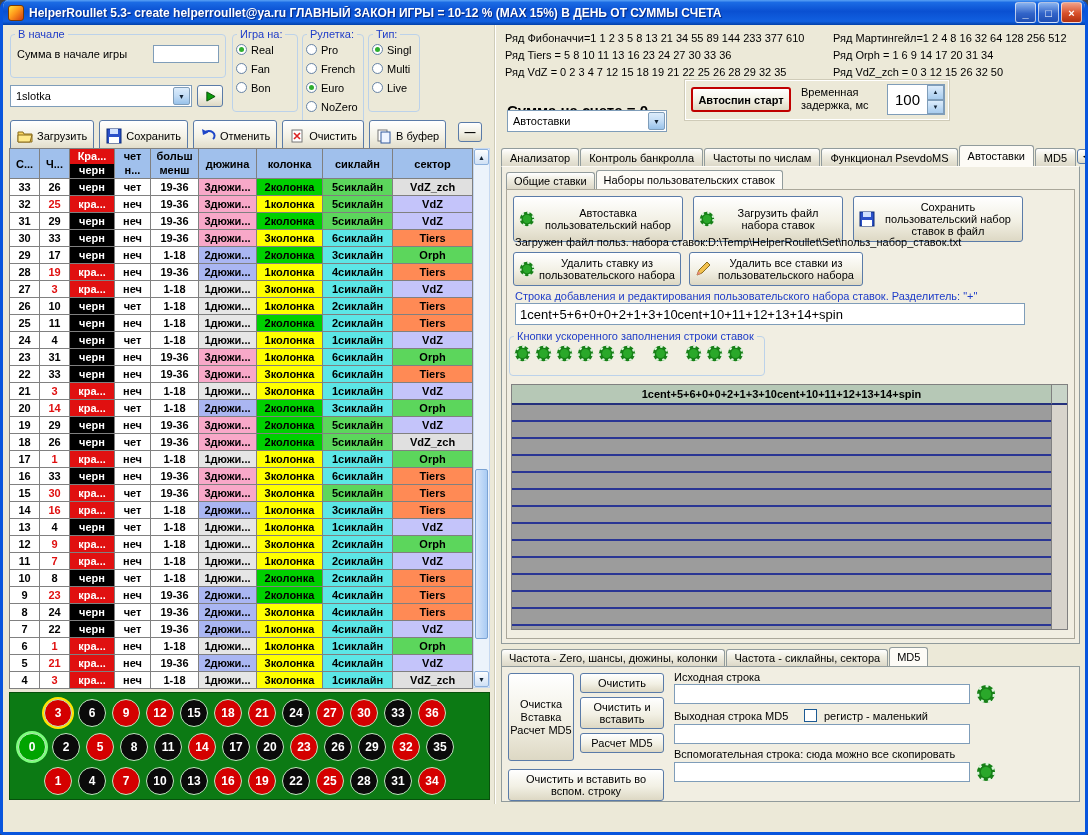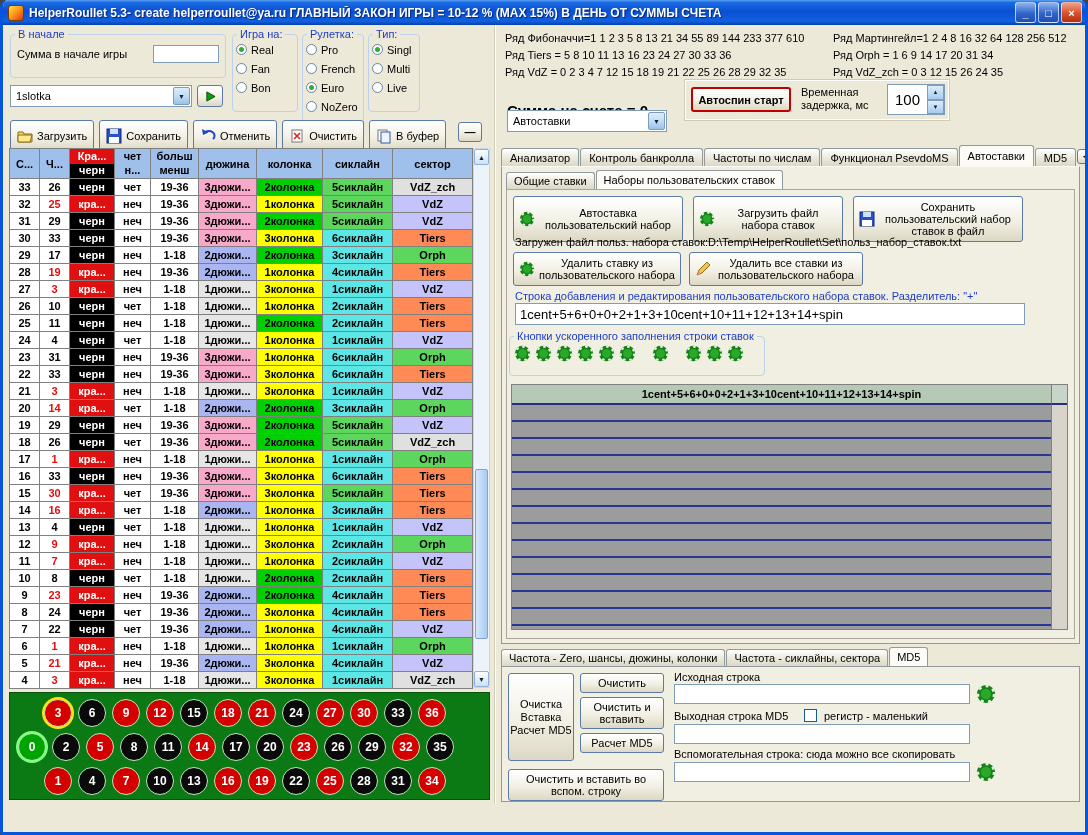--- a/index.html
+++ b/index.html
@@ -680,21 +680,21 @@
           <div class="line">
             <span class="l">Ряд Фибоначчи=1 1 2 3 5 8 13 21 34 55 89 144 233 377 610</span>
             <span class="r">Ряд Мартингейл=1 2 4 8 16 32 64 128 256 512</span>
           </div>
           <div class="line">
             <span class="l">Ряд Tiers = 5 8 10 11 13 16 23 24 27 30 33 36</span>
             <span class="r">Ряд Orph = 1 6 9 14 17 20 31 34</span>
           </div>
           <div class="line">
             <span class="l">Ряд VdZ = 0 2 3 4 7 12 15 18 19 21 22 25 26 28 29 32 35</span>
-            <span class="r">Ряд VdZ_zch = 0 3 12 15 26 24 35</span>
+            <span class="r">Ряд VdZ_zch = 0 3 12 15 26 32 50</span>
           </div>
         </div>
 
       <div class="balance">Сумма на счете = 0</div>
       <div class="delay-panel"></div>
       <button class="xpbtn autospin">Автоспин старт</button>
       <div class="delay-label">Временная задержка, мс</div>
       <div class="spinner">
         <input value="100" style="">
         <div class="spin-btns">

